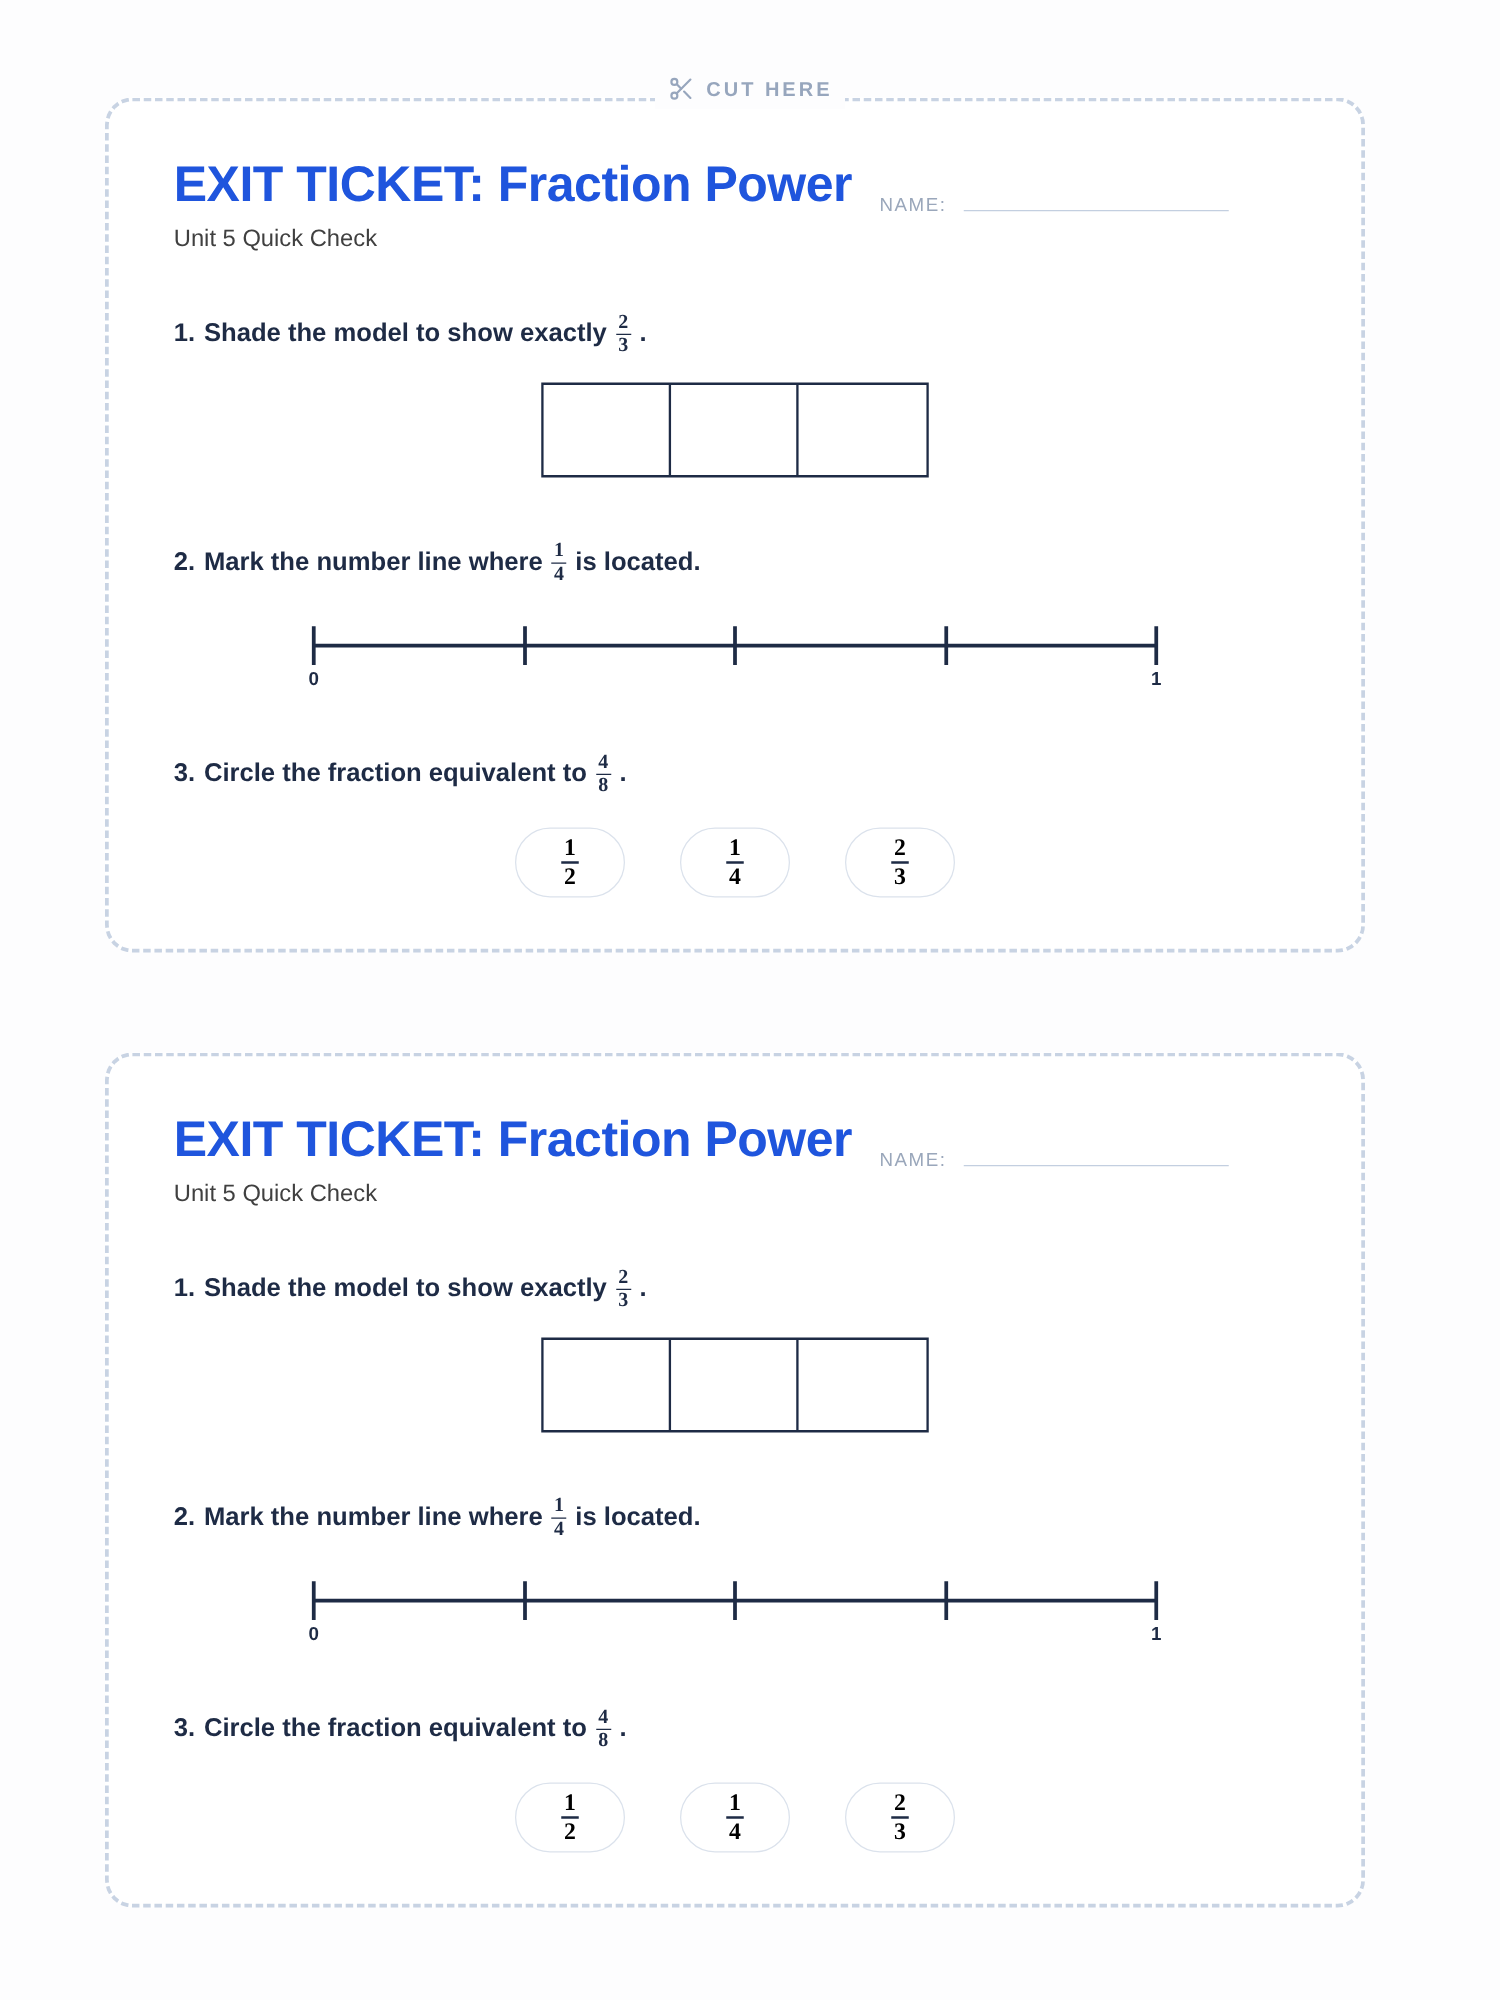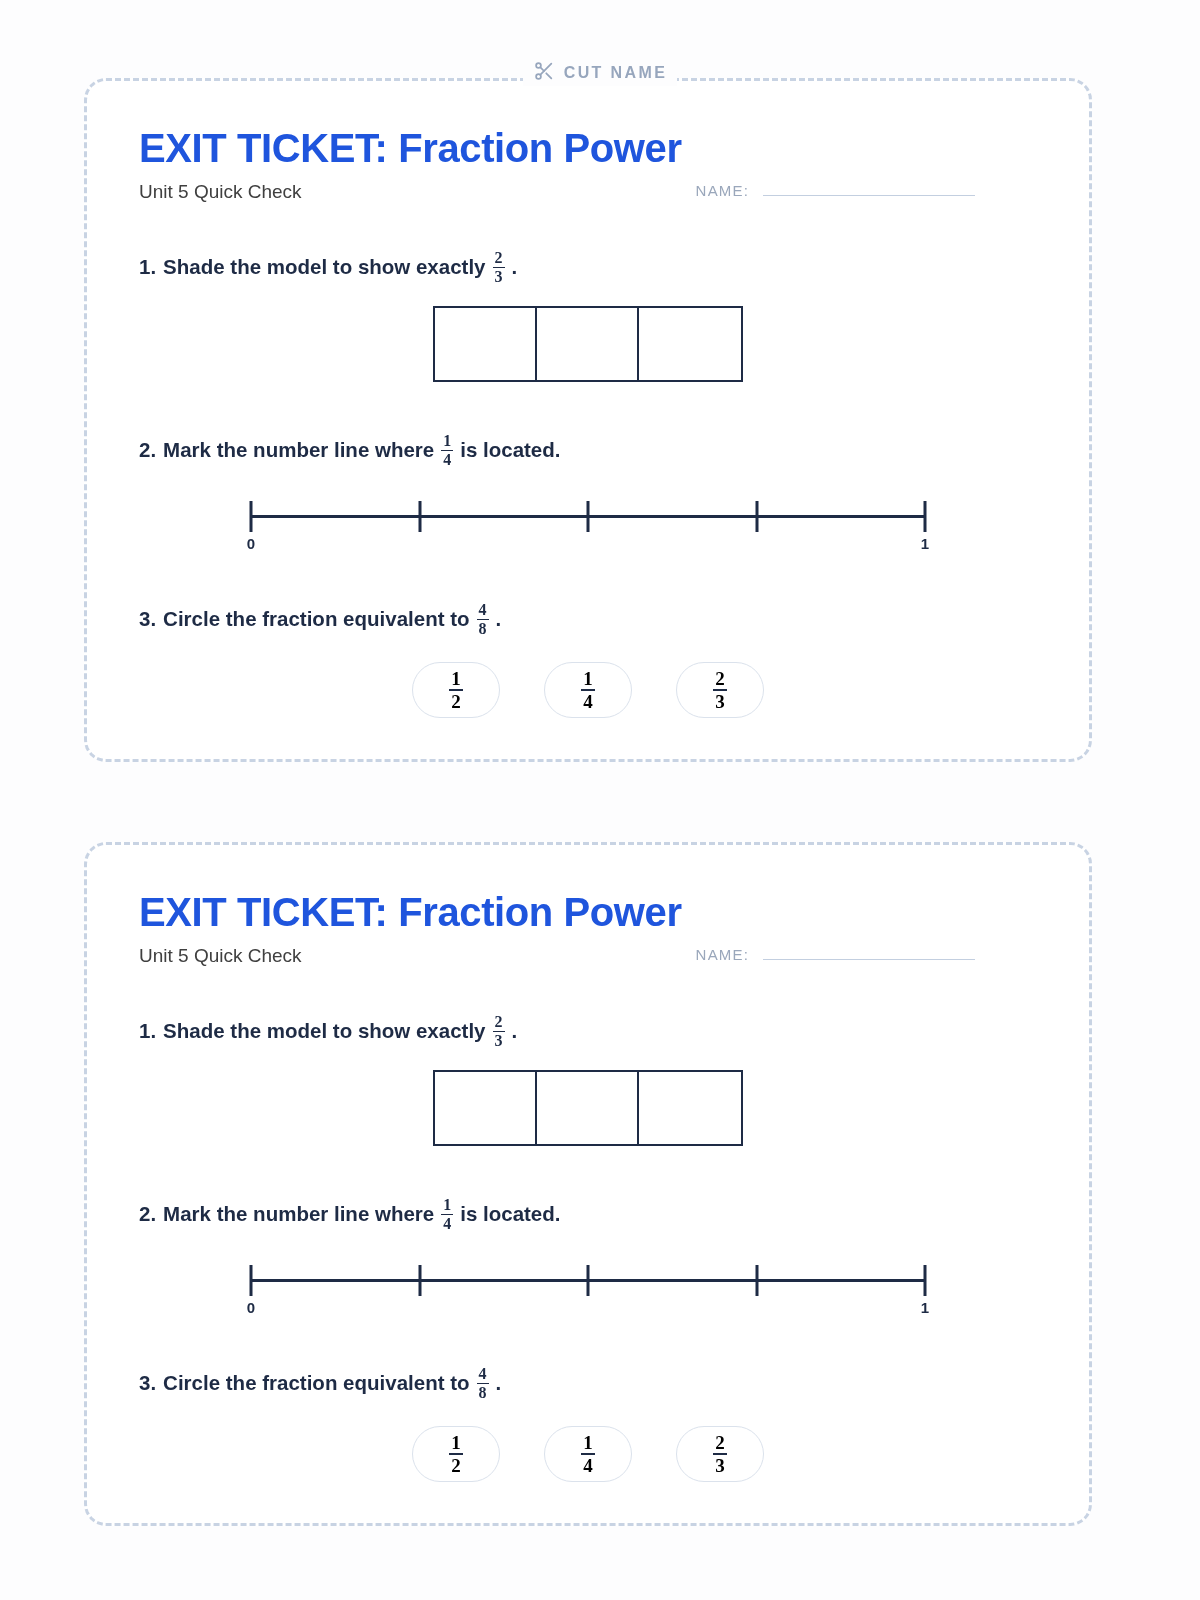--- a/index.html
+++ b/index.html
@@ -57,22 +57,22 @@
     background: #ffffff;
     padding: 46px 52px 52px 52px;
   }
   .ticket-1 { top: 78px;  height: 684px; }
   .ticket-2 { top: 842px; height: 684px; }
 
   
   .ticket-head {
     position: relative;
     display: flex;
-    align-items: flex-end;
-    gap: 14px;
+    align-items: center;
+    gap: 2px;
   }
   .title-block { flex: 0 0 auto; }
   .ticket-title {
     font-size: 40px;
     font-weight: 800;
     color: #1f55dd;
     letter-spacing: -0.4px;
     line-height: 1.05;
     white-space: nowrap;
   }
@@ -88,20 +88,21 @@
     gap: 14px;
     padding-bottom: 4px;
     flex: 1 1 auto;
   }
   .name-label {
     font-size: 15px;
     letter-spacing: 1.2px;
     color: #9aa7bb;
     font-weight: 500;
     white-space: nowrap;
+    margin-left: 20px;
   }
   .name-line {
     flex: 1 1 auto;
     max-width: 212px;
     border-bottom: 1.5px solid #c3cfe0;
     height: 16px;
   }
 
   
   .q-block { margin-top: 46px; }
@@ -222,21 +223,21 @@
     <span class="cut-label">
       <span class="scissors-icon">
         <svg width="22" height="22" viewBox="0 0 24 24" fill="none" stroke="#97a6bd" stroke-width="1.9" stroke-linecap="round" stroke-linejoin="round">
           <circle cx="6" cy="6" r="2.6"></circle>
           <circle cx="6" cy="18" r="2.6"></circle>
           <line x1="20" y1="4" x2="8.12" y2="15.88"></line>
           <line x1="14.47" y1="14.48" x2="20" y2="20"></line>
           <line x1="8.12" y1="8.12" x2="12" y2="12"></line>
         </svg>
       </span>
-      <span class="cut-text">CUT NAME</span>
+      <span class="cut-text">CUT HERE</span>
     </span>
   </div>
 
   <div class="ticket ticket-1">
 
     <div class="ticket-head">
       <div class="title-block">
         <div class="ticket-title">EXIT TICKET: Fraction Power</div>
         <div class="ticket-sub">Unit 5 Quick Check</div>
       </div>

